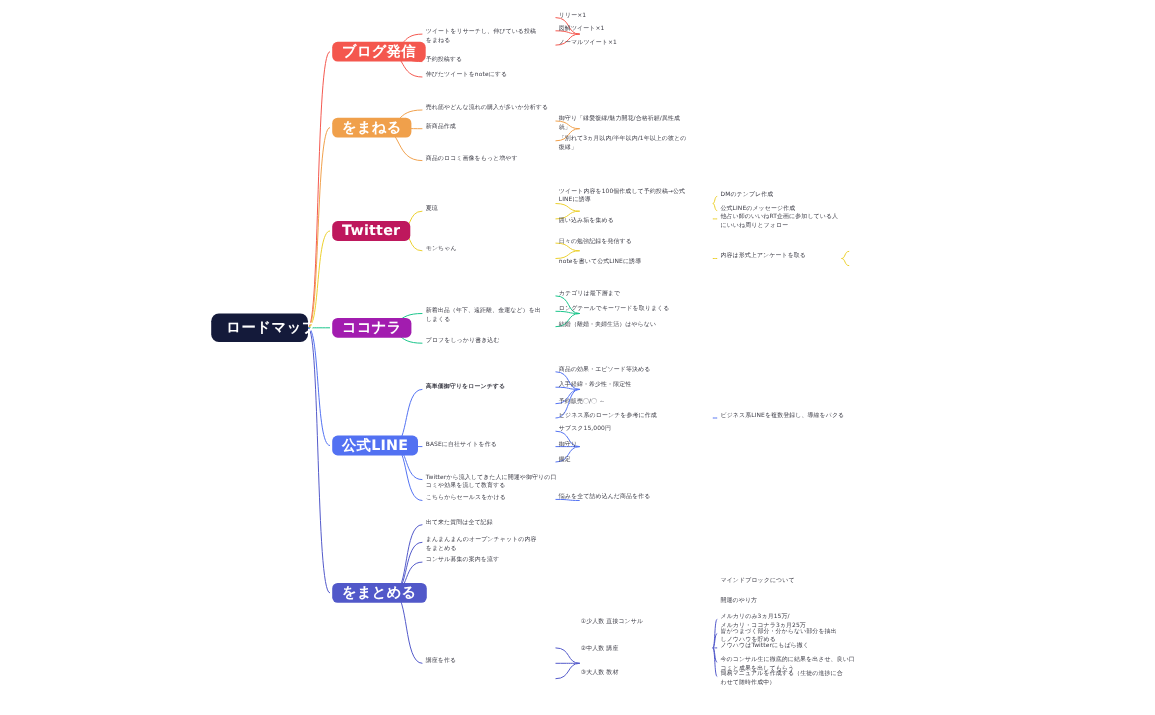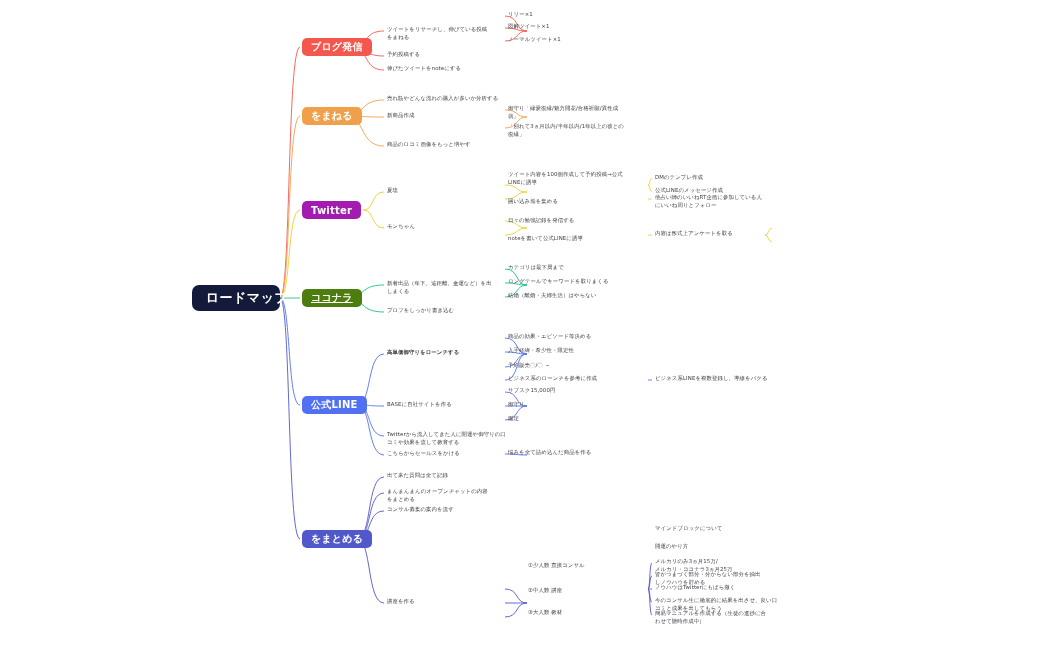--- a/index.html
+++ b/index.html
@@ -21,21 +21,21 @@
     font-size:13px;font-weight:bold;
     letter-spacing:.5px;
     display:flex;align-items:center;justify-content:center;
     padding:7px 10px;
     white-space:nowrap;
   }
   
   .l1{
     border-radius:5px;
     color:#ffffff;
-    font-size:10px;font-weight:bold;
+    font-size:13px;font-weight:bold;
     display:flex;align-items:center;justify-content:center;
     padding:5px 9px;
     white-space:nowrap;
     letter-spacing:.2px;
   }
   
   .leaf{
     font-size:5.4px;
     line-height:1.55;
     color:#3c3c46;
@@ -126,38 +126,38 @@
       <div class="node l1" style="background: rgb(240, 160, 75); left: 302px; top: 107px; height: 18px;">
         <span>をまねる</span>
       </div>
       <div class="node leaf" style="left: 387px; top: 94px; max-width: 150px;">売れ筋やどんな流れの購入が多いか分析する</div>
       <div class="node leaf" style="left: 387px; top: 111px; max-width: 150px;">新商品作成</div>
       <div class="node leaf" style="left: 508px; top: 104px; max-width: 150px;">御守り「縁愛復縁/魅力開花/合格祈願/異性成
 就」</div>
       <div class="node leaf" style="left: 508px; top: 122px; max-width: 150px;">「別れて3ヵ月以内/半年以内/1年以上の彼との
 復縁」</div>
       <div class="node leaf" style="left: 387px; top: 140px; max-width: 150px;">商品のロコミ画像をもっと増やす</div>
-      <div class="node l1" style="background: #a21caf; left: 302px; top: 201px; height: 18px;">
+      <div class="node l1" style="background: #be185d; left: 302px; top: 201px; height: 18px;">
         <span>Twitter</span>
       </div>
       <div class="node leaf" style="left: 387px; top: 186px; max-width: 150px;">夏琉</div>
       <div class="node leaf" style="left: 508px; top: 170px; max-width: 150px;">ツイート内容を100個作成して予約投稿→公式
 LINEに誘導</div>
       <div class="node leaf" style="left: 655px; top: 172.5px; max-width: 150px;">DMのテンプレ作成</div>
       <div class="node leaf" style="left: 655px; top: 185.5px; max-width: 150px;">公式LINEのメッセージ作成</div>
       <div class="node leaf" style="left: 508px; top: 197px; max-width: 150px;">囲い込み垢を集める</div>
       <div class="node leaf" style="left: 655px; top: 193px; max-width: 150px;">他占い師のいいねRT企画に参加している人
 にいいね周りとフォロー</div>
       <div class="node leaf" style="left: 387px; top: 222px; max-width: 150px;">モンちゃん</div>
       <div class="node leaf" style="left: 508px; top: 216px; max-width: 150px;">日々の勉強記録を発信する</div>
       <div class="node leaf" style="left: 508px; top: 234px; max-width: 150px;">noteを書いて公式LINEに誘導</div>
       <div class="node leaf" style="left: 655px; top: 229px; max-width: 150px;">内容は形式上アンケートを取る</div>
       <div class="node leaf" style="left: 655px; top: 524px; max-width: 150px;">マインドブロックについて</div>
       <div class="node leaf" style="left: 655px; top: 542px; max-width: 150px;">開運のやり方</div>
-      <div class="node l1" style="background: #4d7c0f; left: 302px; top: 289px; height: 18px; text-decoration: underline;">
+      <div class="node l1" style="background: #a21caf; left: 302px; top: 289px; height: 18px;">
         <span>ココナラ</span>
       </div>
       <div class="node leaf" style="left: 387px; top: 279px; max-width: 150px;">新着出品（年下、遠距離、金運など）を出
 しまくる</div>
       <div class="node leaf" style="left: 508px; top: 263px; max-width: 150px;">カテゴリは最下層まで</div>
       <div class="node leaf" style="left: 508px; top: 277px; max-width: 150px;">ロングテールでキーワードを取りまくる</div>
       <div class="node leaf" style="left: 508px; top: 291px; max-width: 150px;">結婚（離婚・夫婦生活）はやらない</div>
       <div class="node leaf" style="left: 387px; top: 306px; max-width: 150px;">プロフをしっかり書き込む</div>
       <div class="node l1" style="background: rgb(82, 113, 242); left: 302px; top: 396px; height: 18px;">
         <span>公式LINE</span>

